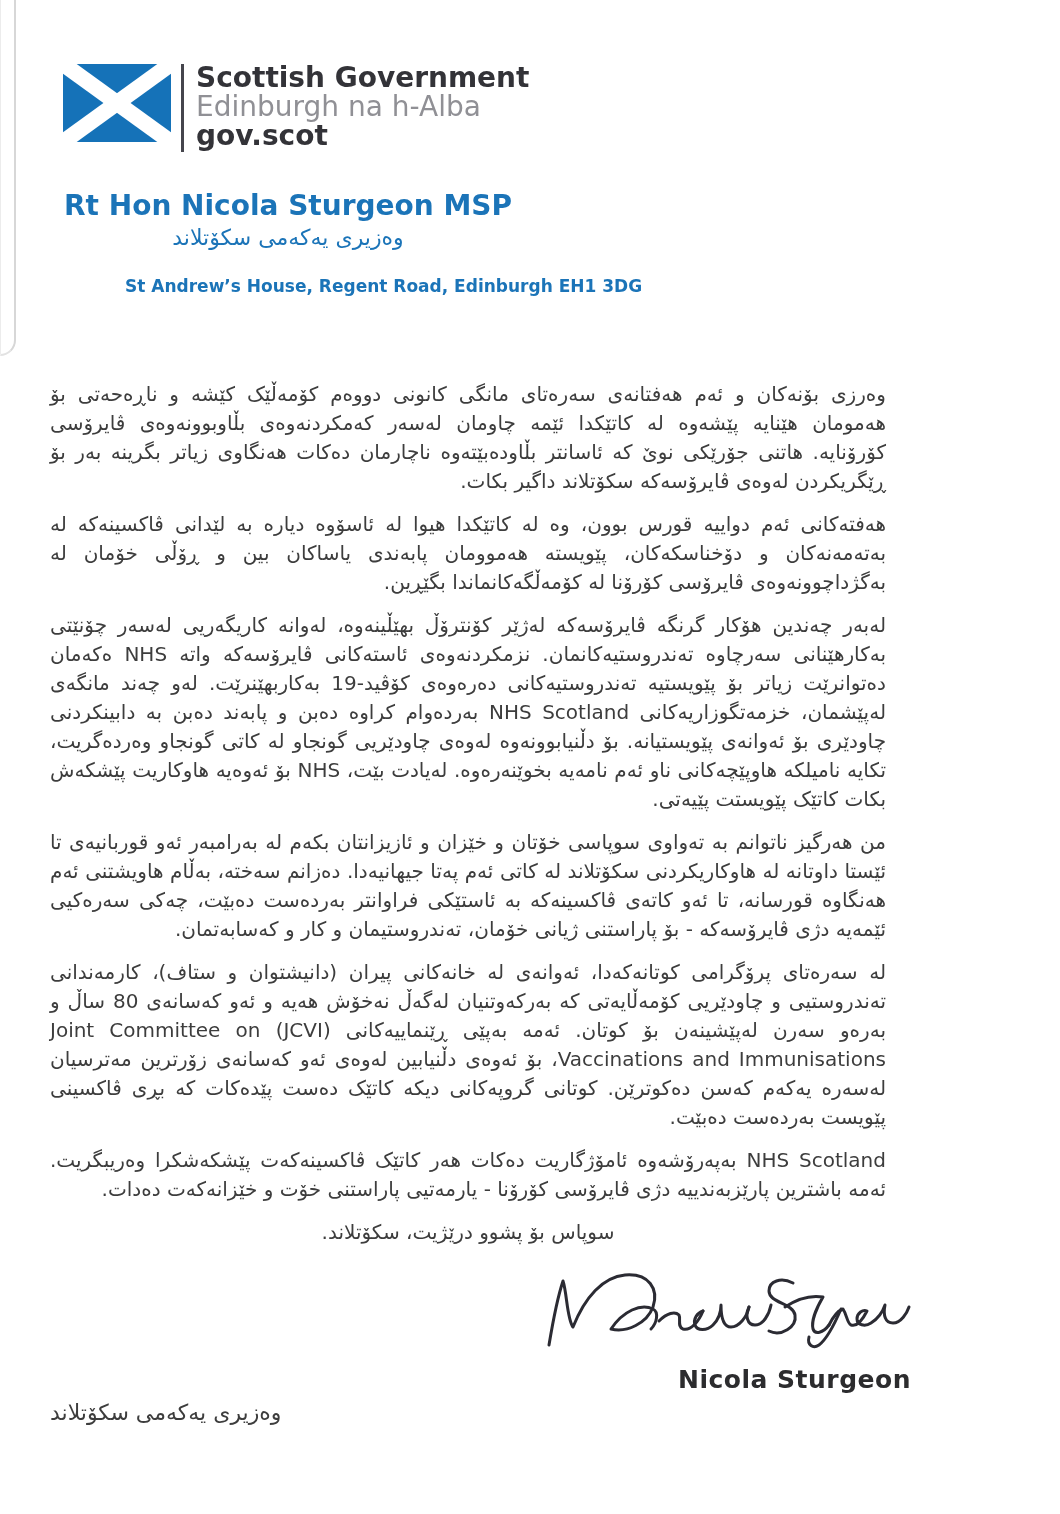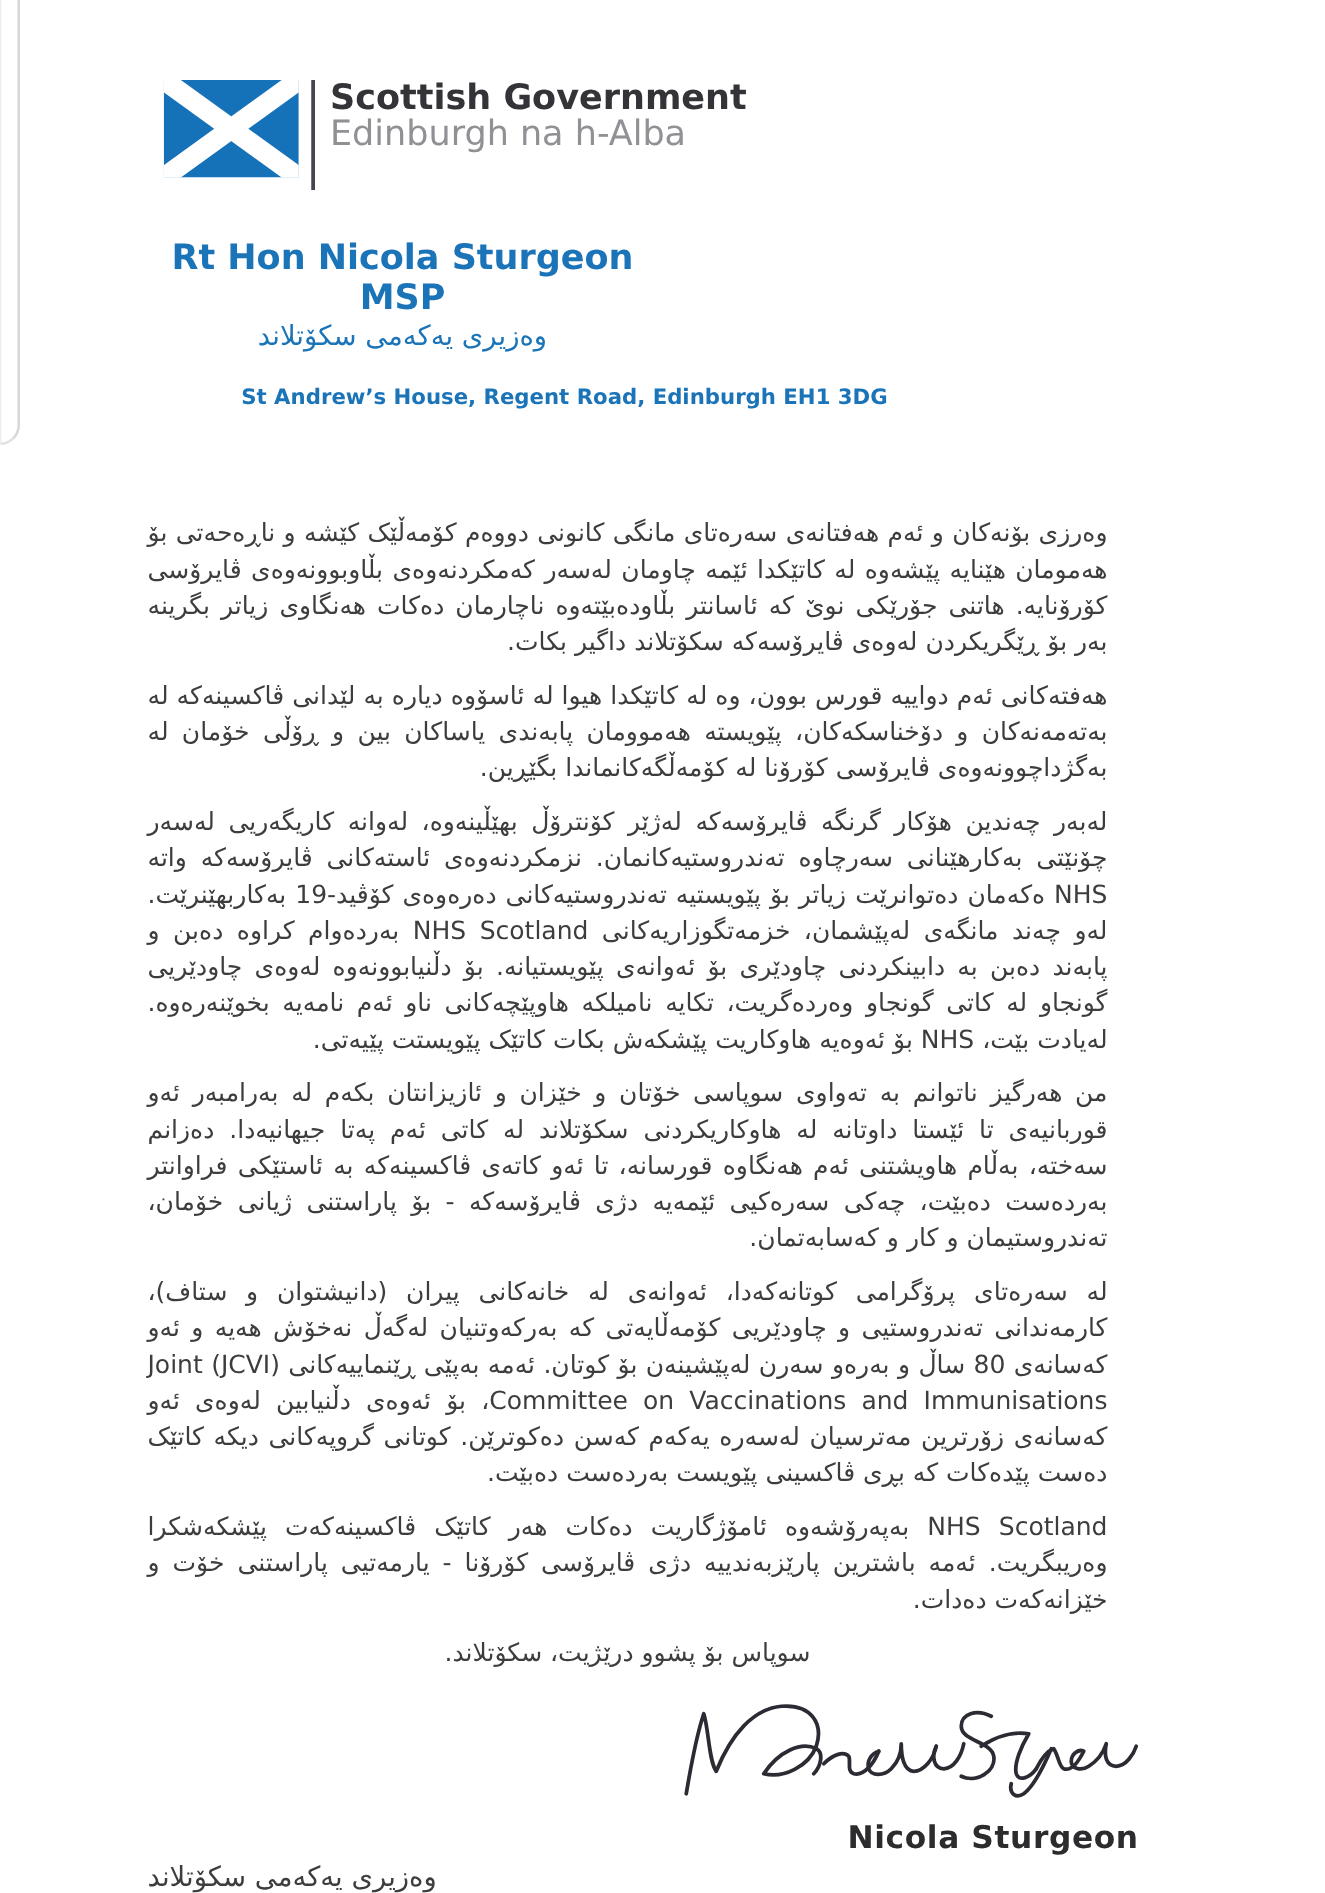--- a/index.html
+++ b/index.html
@@ -10,21 +10,21 @@
     height: 1514px;
     overflow: hidden;
     font-family: "DejaVu Sans", "Liberation Sans", sans-serif;
   }
   .page {
     position: relative;
     width: 956px;
     height: 1514px;
     background: #ffffff;
     box-sizing: border-box;
-    padding: 0 70px 0 118px;
+    padding: 0 70px 0 50px;
   }
   
   .corner-artifact {
     position: absolute;
     top: -4px;
     left: 0px;
     width: 13px;
     height: 358px;
     border-left: 1px solid #ececec;
     border-right: 2px solid #d7d7d7;
@@ -141,20 +141,21 @@
   <div class="logo-row">
     <svg class="flag" viewBox="0 0 108 78" xmlns="http://www.w3.org/2000/svg">
       <rect x="0" y="0" width="108" height="78" fill="#1572b8"></rect>
       <line x1="0" y1="0" x2="108" y2="78" stroke="#ffffff" stroke-width="16"></line>
       <line x1="108" y1="0" x2="0" y2="78" stroke="#ffffff" stroke-width="16"></line>
     </svg>
     <div class="logo-divider"></div>
     <div class="logo-text">
       <div class="logo-line1">Scottish Government</div>
       <div class="logo-line2">Edinburgh na h-Alba</div>
+      <div class="logo-line3">gov.scot</div>
     </div>
   </div>
 
   <div class="minister-block">
     <div class="minister-name">Rt Hon Nicola Sturgeon MSP</div>
     <div class="minister-title">وەزیری یەکەمی سکۆتلاند</div>
   </div>
 
   <div class="address-line">St Andrew’s House, Regent Road, Edinburgh EH1 3DG</div>
 

